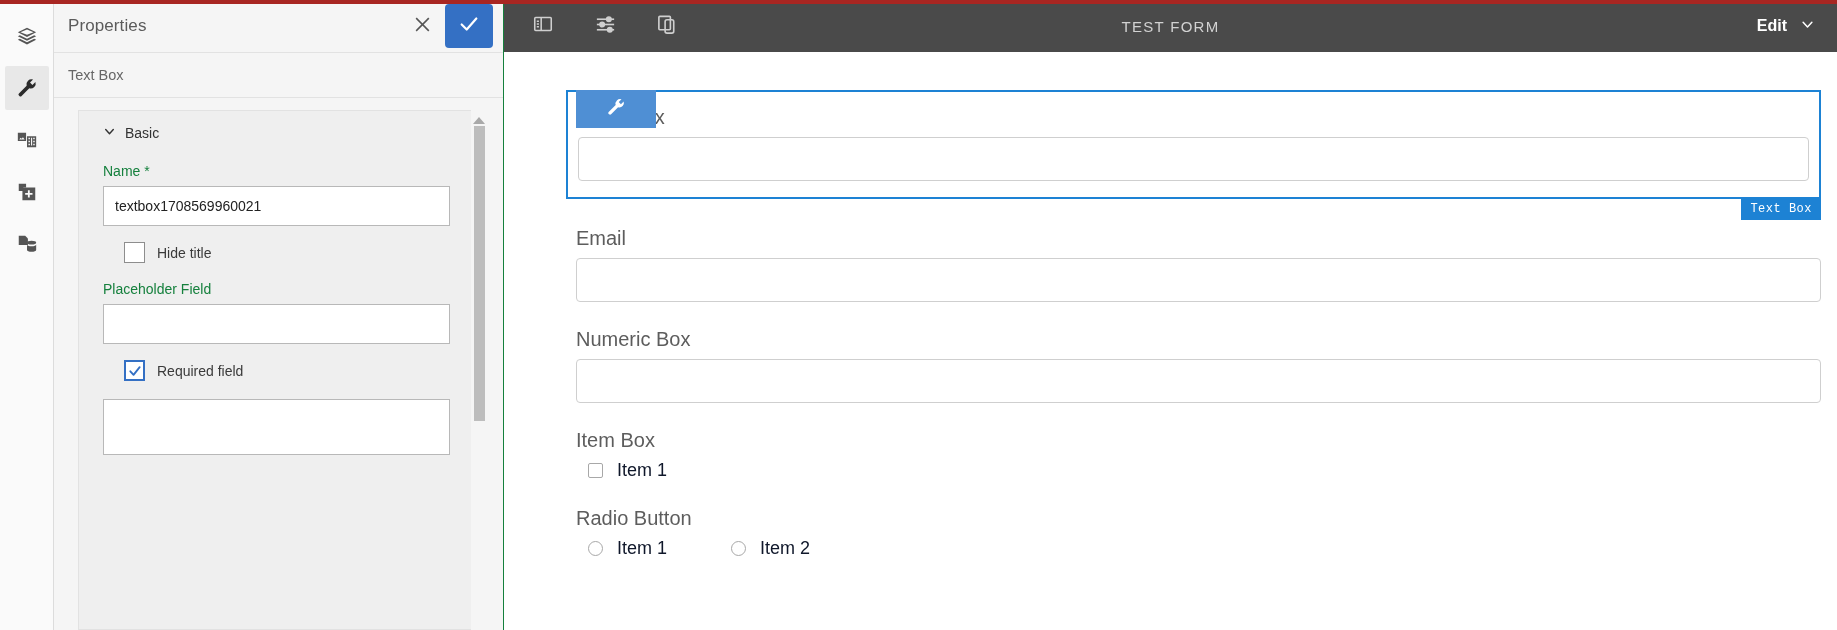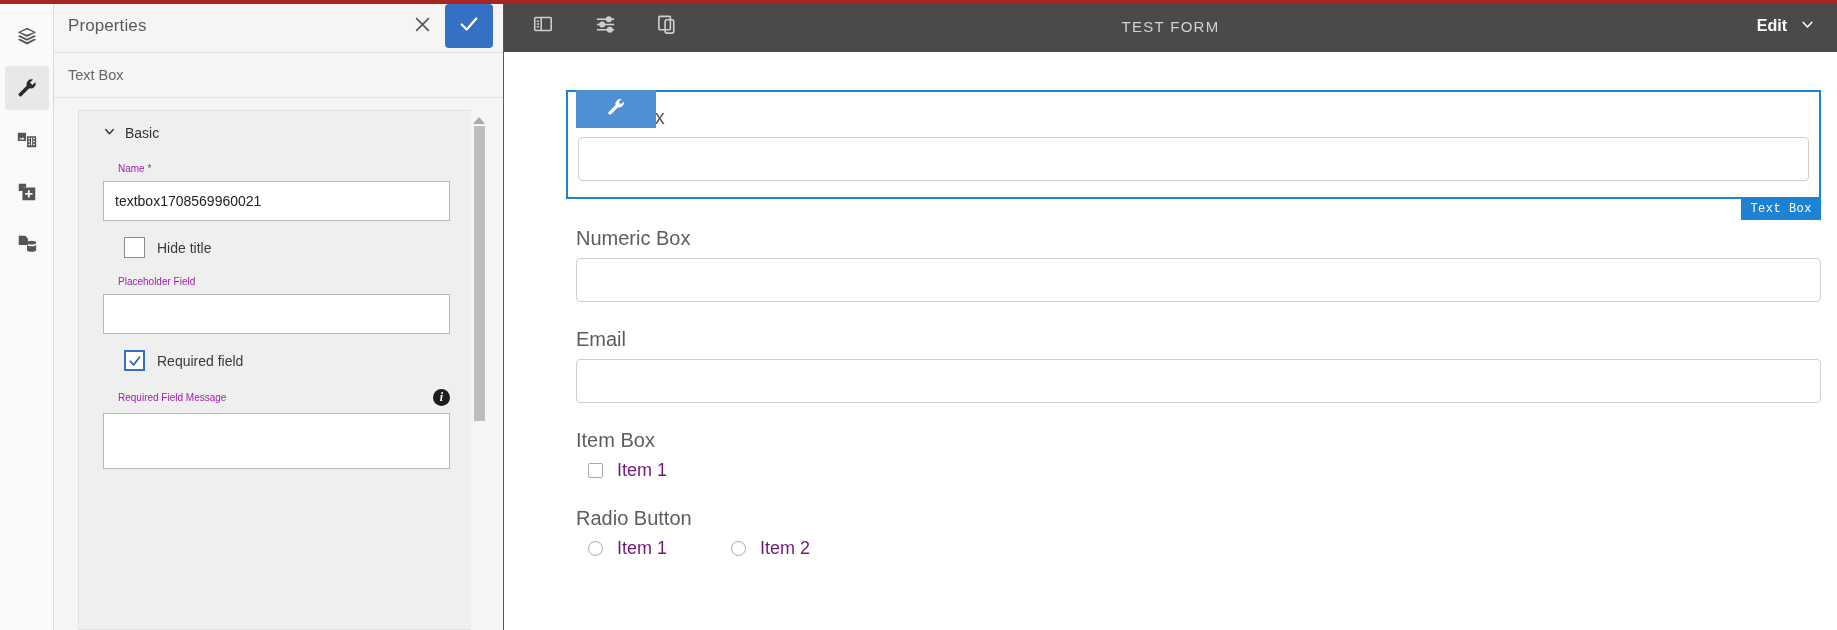--- a/index.html
+++ b/index.html
@@ -68,21 +68,21 @@
   .form-card {
     width: 396px; background: #efefef; border: 1px solid #e2e2e2;
     border-right: none; padding: 14px 24px 20px 24px; height: 100%;
   }
   .group-header {
     display: flex; align-items: center; gap: 9px;
     font-size: 14px; font-weight: normal; color: #333; margin-bottom: 22px;
     cursor: pointer;
   }
   .fld-label {
-    font-size: 10px; color: #a21caf; margin-bottom: 7px; display: block; margin-left: 15px;
+    font-size: 14px; color: #15803d; margin-bottom: 7px; display: block;
   }
   .fld-label-row {
     display: flex; align-items: center; justify-content: space-between;
     margin-bottom: 7px;
   }
   .fld-label-row .fld-label { margin-bottom: 0; }
   .txt-input {
     width: 100%; height: 40px; background: #ffffff;
     border: 1px solid #b8b8b8; font-size: 14px; color: #222;
     padding: 0 11px; font-family: "Liberation Sans", sans-serif;
@@ -176,21 +176,21 @@
   .selected-field .field-label { margin-left: 10px; }
   .sel-badge {
     position: absolute; right: -2px; bottom: -23px; background: #1d82d4;
     color: #fff; font-size: 12px; padding: 4px 9px; letter-spacing: .5px;
     font-family: "Liberation Mono", monospace; cursor: pointer;
   }
   .opt-row { display: flex; align-items: center; gap: 64px; padding-left: 12px; margin-top: 8px; }
   .opt { display: flex; align-items: center; gap: 14px; cursor: pointer; }
   .opt-box { width: 15px; height: 15px; border: 1px solid #a8a8a8; border-radius: 2px; }
   .opt-radio { width: 15px; height: 15px; border: 1px solid #a8a8a8; border-radius: 50%; }
-  .opt-text { font-size: 18px; color: #701a75; }
+  .opt-text { font-size: 18px; color: #0f172a; }
 </style>
 </head>
 <body>
 
 <div id="app">
   <div class="red-line"></div>
 
   <div class="icon-rail">
     <div class="rail-btn">
       <span>
@@ -288,24 +288,20 @@
         <div class="chk-row">
           <span class="cbox checked">
             <svg width="14" height="14" viewBox="0 0 24 24" stroke="#3470c4" stroke-width="3.2" fill="none" stroke-linecap="round" stroke-linejoin="round">
               <polyline points="4,12.5 9.5,18.5 20,5.5"></polyline>
             </svg>
           </span>
           <span class="chk-text">Required field</span>
         </div>
 
         <div class="fld-block">
-          <div class="fld-label-row">
-            <span class="fld-label">Required Field Message</span>
-            <span class="info-dot">i</span>
-          </div>
           <textarea class="msg-area" style=""></textarea>
         </div>
 
       </div>
 
       <div class="sbar">
         <div class="sbar-up"></div>
         <div class="sbar-thumb"></div>
       </div>
     </div>
@@ -368,26 +364,26 @@
         </div>
 
         <div class="selected-field">
           <span class="field-label">Text Box</span>
           <input class="field-input" type="text" placeholder="" style="">
           <span class="sel-badge">Text Box</span>
         </div>
       </div>
 
       <div class="field-block">
+        <span class="field-label">Email</span>
+        <input class="field-input" type="text" placeholder="" style="">
+      </div>
+
+      <div class="field-block">
         <span class="field-label">Numeric Box</span>
-        <input class="field-input" type="text" placeholder="" style="">
-      </div>
-
-      <div class="field-block">
-        <span class="field-label">Email</span>
         <input class="field-input" type="text" placeholder="" style="">
       </div>
 
       <div class="field-block">
         <span class="field-label">Item Box</span>
         <div class="opt-row">
           <div class="opt">
             <span class="opt-box"></span>
             <span class="opt-text">Item 1</span>
           </div>

